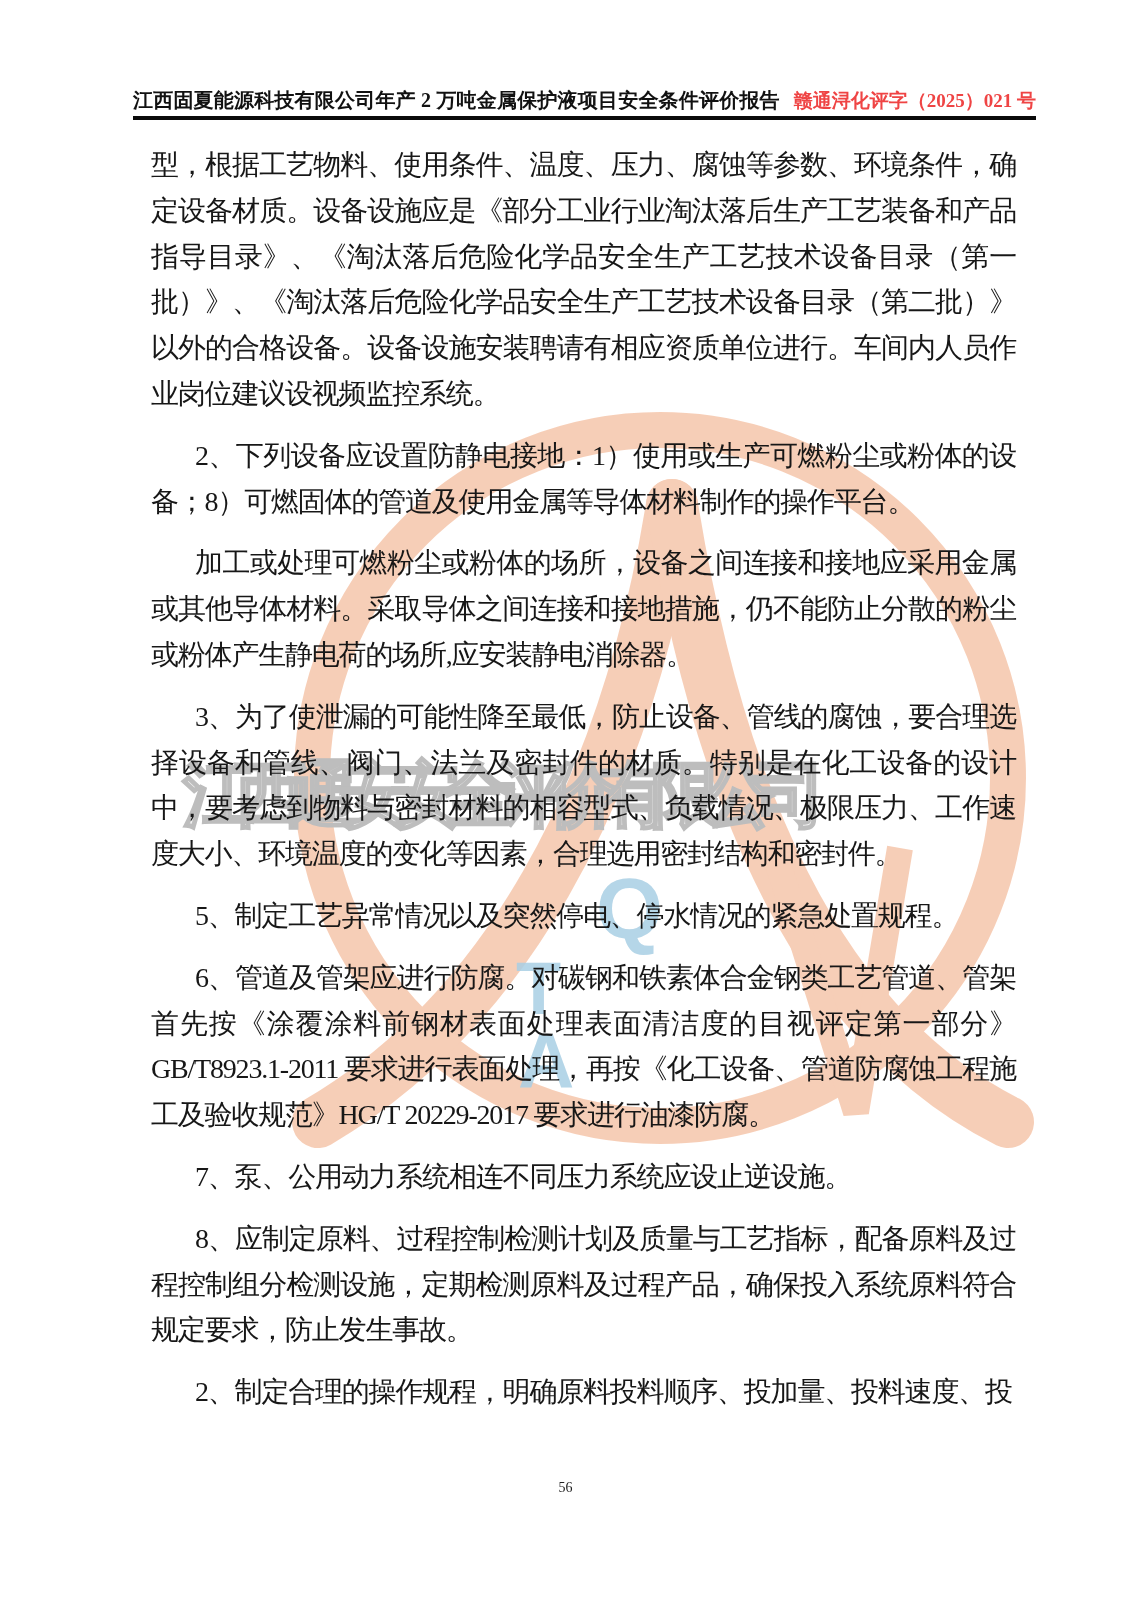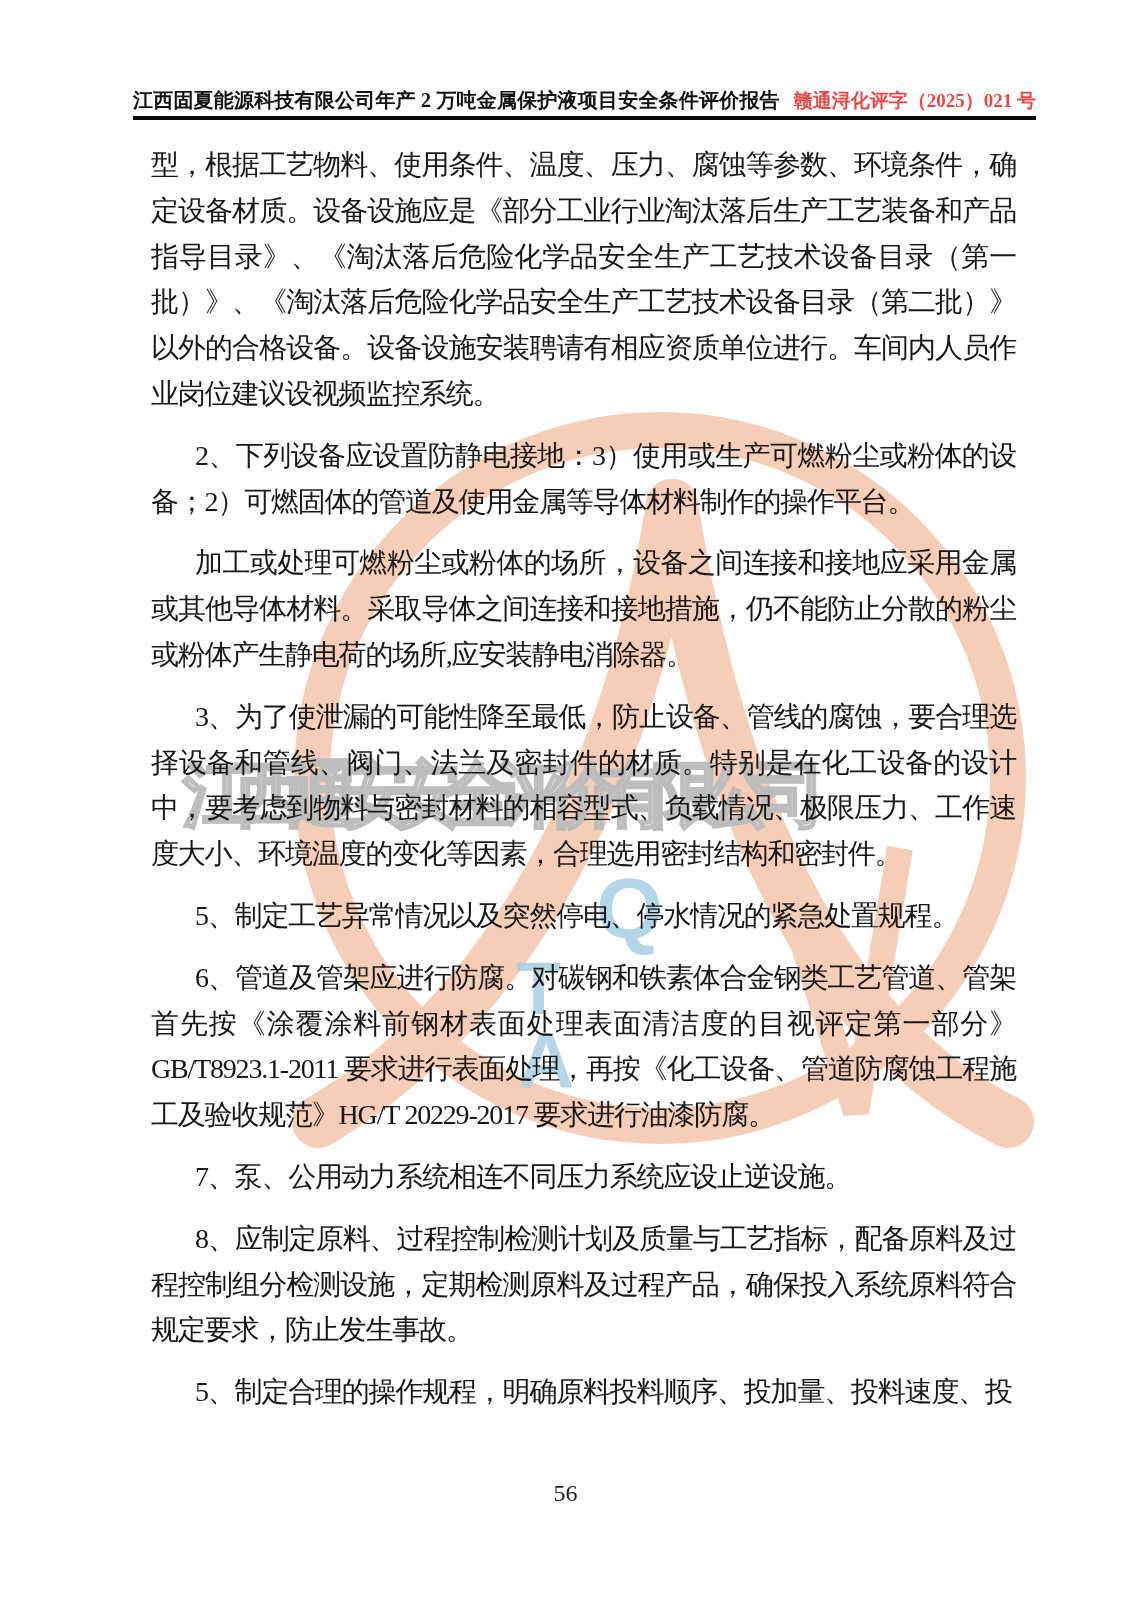--- a/index.html
+++ b/index.html
@@ -36,21 +36,21 @@
     position:absolute;left:135px;top:126px;width:897px;z-index:3;
     font-size:28px;color:#171717;line-height:45.8px;letter-spacing:-1.2px;
     text-align:justify;
   }
   .content p{margin:16px;padding:0;}
   .content p.ind{text-indent:44px;}
 
   
   .pageno{
     position:absolute;left:0;top:1480px;width:1131px;text-align:center;z-index:5;
-    font-size:24px;color:#222;
+    font-size:14px;color:#222;
   }
 </style>
 </head>
 <body>
 
 <div class="page">
 
   <svg class="wm-logo" width="1131" height="1600" viewBox="0 0 1131 1600" aria-hidden="true">
     <g stroke="#F2B18C" fill="none" opacity="0.62">
       <circle cx="660" cy="778" r="348" stroke-width="36"></circle>
@@ -67,25 +67,25 @@
 
   <div class="wm-text">江西通安安全评价有限公司</div>
 
   <div class="hdr">
     <span class="hl">江西固夏能源科技有限公司年产 2 万吨金属保护液项目安全条件评价报告</span>
     <span class="hr">赣通浔化评字（2025）021 号</span>
   </div>
 
   <div class="content">
     <p>型，根据工艺物料、使用条件、温度、压力、腐蚀等参数、环境条件，确定设备材质。设备设施应是《部分工业行业淘汰落后生产工艺装备和产品指导目录》、《淘汰落后危险化学品安全生产工艺技术设备目录（第一批）》、《淘汰落后危险化学品安全生产工艺技术设备目录（第二批）》以外的合格设备。设备设施安装聘请有相应资质单位进行。车间内人员作业岗位建议设视频监控系统。</p>
-    <p class="ind">2、下列设备应设置防静电接地：3）使用或生产可燃粉尘或粉体的设备；2）可燃固体的管道及使用金属等导体材料制作的操作平台。</p>
+    <p class="ind">2、下列设备应设置防静电接地：1）使用或生产可燃粉尘或粉体的设备；8）可燃固体的管道及使用金属等导体材料制作的操作平台。</p>
     <p class="ind">加工或处理可燃粉尘或粉体的场所，设备之间连接和接地应采用金属或其他导体材料。采取导体之间连接和接地措施，仍不能防止分散的粉尘或粉体产生静电荷的场所,应安装静电消除器。</p>
     <p class="ind">3、为了使泄漏的可能性降至最低，防止设备、管线的腐蚀，要合理选择设备和管线、阀门、法兰及密封件的材质。特别是在化工设备的设计中，要考虑到物料与密封材料的相容型式、负载情况、极限压力、工作速度大小、环境温度的变化等因素，合理选用密封结构和密封件。</p>
     <p class="ind">5、制定工艺异常情况以及突然停电、停水情况的紧急处置规程。</p>
     <p class="ind">6、管道及管架应进行防腐。对碳钢和铁素体合金钢类工艺管道、管架首先按《涂覆涂料前钢材表面处理表面清洁度的目视评定第一部分》GB/T8923.1-2011 要求进行表面处理，再按《化工设备、管道防腐蚀工程施工及验收规范》HG/T 20229-2017 要求进行油漆防腐。</p>
     <p class="ind">7、泵、公用动力系统相连不同压力系统应设止逆设施。</p>
     <p class="ind">8、应制定原料、过程控制检测计划及质量与工艺指标，配备原料及过程控制组分检测设施，定期检测原料及过程产品，确保投入系统原料符合规定要求，防止发生事故。</p>
-    <p class="ind">5、制定合理的操作规程，明确原料投料顺序、投加量、投料速度、投</p>
+    <p class="ind">2、制定合理的操作规程，明确原料投料顺序、投加量、投料速度、投</p>
   </div>
 
   <div class="pageno">56</div>
 
 </div>
 
 </body></html>

